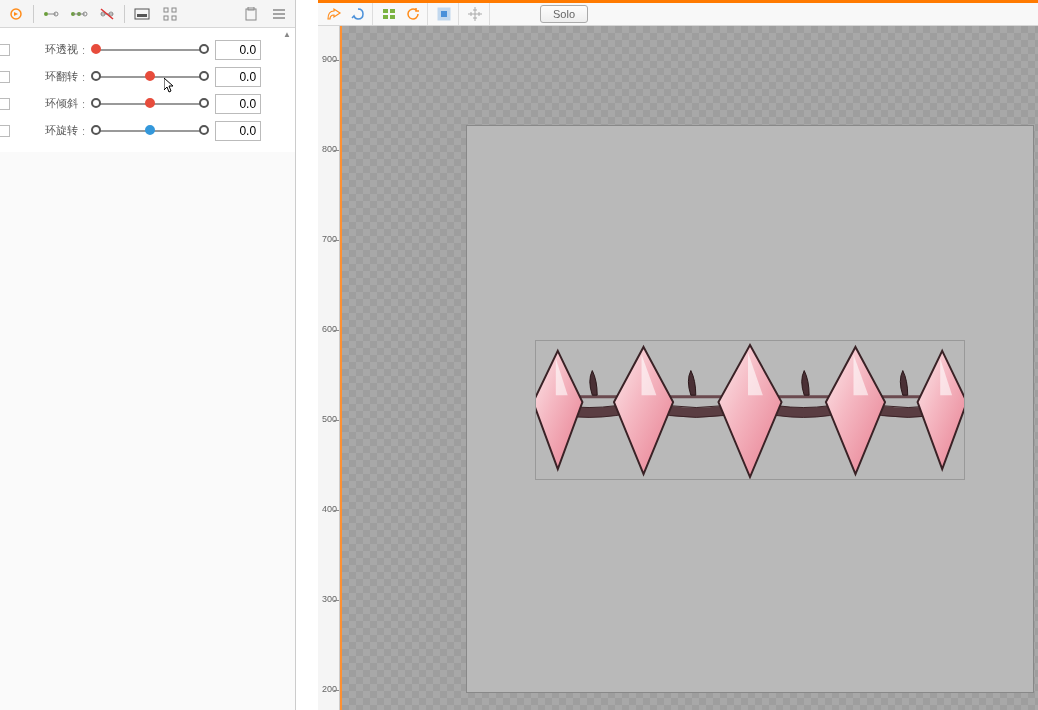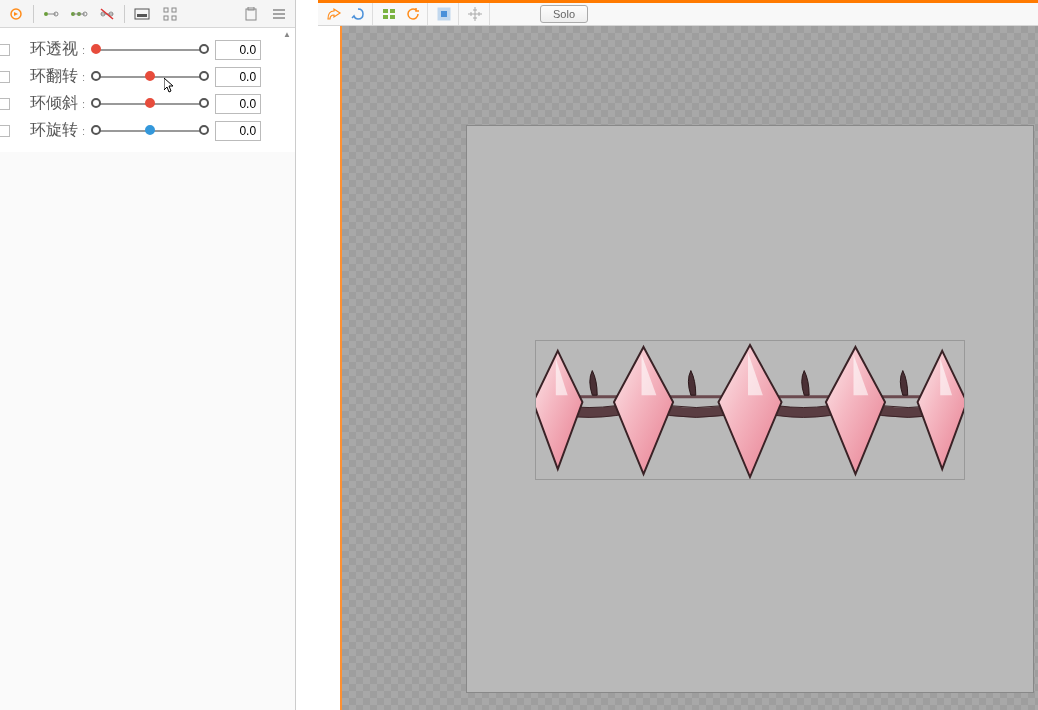--- a/index.html
+++ b/index.html
@@ -48,21 +48,21 @@
   width: 12px; height: 12px;
   border: 1px solid #bbb;
   margin-right: 6px;
   border-top-left-radius: 0;
   border-bottom-left-radius: 0;
   position: relative;
   left: -6px;
 }
 .param-label {
   width: 60px;
-  font-size: 16px;
+  font-size: 11px;
   color: #555;
   text-align: right;
   padding-right: 4px;
 }
 .param-colon {
   font-size: 11px;
   color: #888;
   margin-right: 6px;
 }
 .param-slider {
@@ -404,20 +404,38 @@
             <line x1="3" y1="5" x2="3" y2="9" stroke="#aaa"></line>
             <line x1="11" y1="5" x2="11" y2="9" stroke="#aaa"></line>
             <line x1="5" y1="3" x2="9" y2="3" stroke="#aaa"></line>
             <line x1="5" y1="11" x2="9" y2="11" stroke="#aaa"></line>
           </svg>
       </div>
     </div>
     <button class="solo-btn">Solo</button>
   </div>
 
+  <div class="vruler">
+    <div class="vruler-mark" style="top:28px">900</div>
+    <div class="vruler-tick" style="top:34px"></div>
+    <div class="vruler-mark" style="top:118px">800</div>
+    <div class="vruler-tick" style="top:124px"></div>
+    <div class="vruler-mark" style="top:208px">700</div>
+    <div class="vruler-tick" style="top:214px"></div>
+    <div class="vruler-mark" style="top:298px">600</div>
+    <div class="vruler-tick" style="top:304px"></div>
+    <div class="vruler-mark" style="top:388px">500</div>
+    <div class="vruler-tick" style="top:394px"></div>
+    <div class="vruler-mark" style="top:478px">400</div>
+    <div class="vruler-tick" style="top:484px"></div>
+    <div class="vruler-mark" style="top:568px">300</div>
+    <div class="vruler-tick" style="top:574px"></div>
+    <div class="vruler-mark" style="top:658px">200</div>
+    <div class="vruler-tick" style="top:664px"></div>
+  </div>
 
   <div class="canvas-area">
     <div class="canvas-frame">
       <div class="graphic-wrap">
         <svg class="crown-svg" viewBox="0 0 430 140">
           <defs>
             <linearGradient id="gem" x1="0" y1="0" x2="1" y2="1">
               <stop offset="0%" stop-color="#fce8ea"></stop>
               <stop offset="40%" stop-color="#f5b9c3"></stop>
               <stop offset="100%" stop-color="#e77d8f"></stop>

